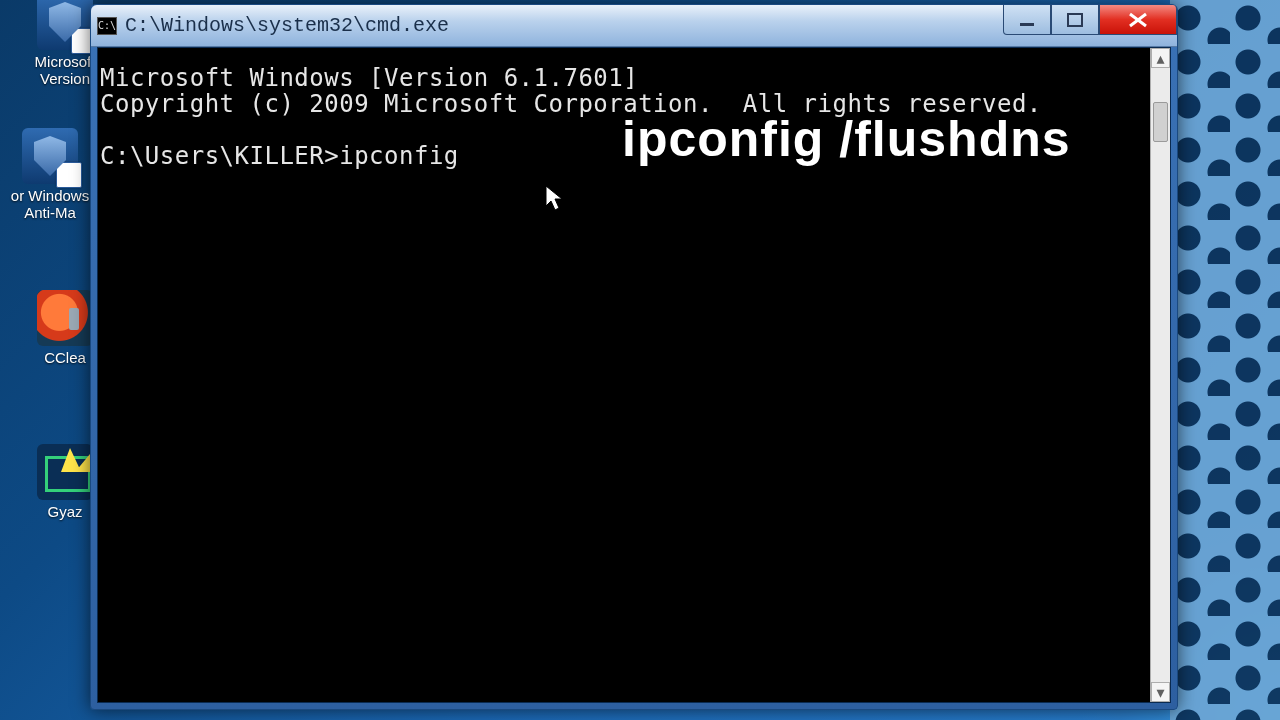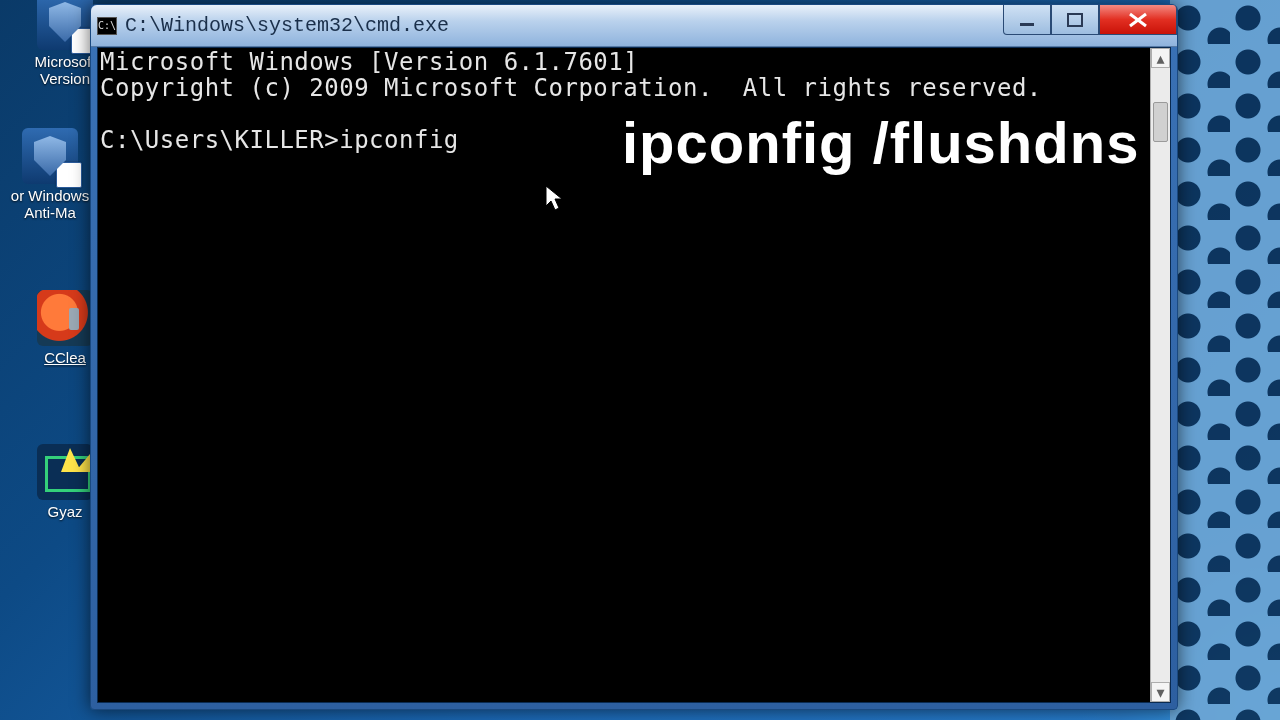--- a/index.html
+++ b/index.html
@@ -73,36 +73,36 @@
   .client {
     flex:1; margin:0 6px 6px 6px; background:#000;
     border:1px solid #0a2a50; position:relative;
     display:flex;
   }
   .terminal {
     flex:1; color:#e6e6e6;
     font-family: "Lucida Console","Consolas",monospace;
     font-size: 24px; line-height: 1.08;
     letter-spacing: 0.5px;
-    padding: 2px 2px;
+    padding: 18px 2px;
     white-space: pre;
     position:relative;
   }
   .scrollbar {
     width:20px; background:#ebebeb; border-left:1px solid #adadad;
     display:flex; flex-direction:column; justify-content:space-between;
   }
   .sb-btn{height:20px;display:flex;align-items:center;justify-content:center;color:#606060;background:#f4f4f4;border:1px solid #adadad;}
   .sb-track{flex:1;position:relative;}
   .sb-thumb{position:absolute;left:2px;right:2px;top:34px;height:40px;background:#d0d0d0;border:1px solid #9a9a9a;border-radius:2px;}
 
   .overlay-text{
     position:absolute; left:524px; top: 64px;
     color:#fff; font-family: Arial, sans-serif; font-weight:700;
-    font-size:58px; letter-spacing:1px;
+    font-size:50px; letter-spacing:1px;
   }
 
   .cursor-arrow{
     position:absolute; left:298px; top:112px;
     width:0;height:0;
   }
   .cursor-arrow svg{position:absolute;filter:drop-shadow(0 0 1px #000);}
 </style>
 </head>
 <body>
@@ -118,21 +118,21 @@
       <span class="lbl">Microsoft</span>
       <span class="lbl">Version</span>
     </div>
     <div class="dicon" style="left:0px;top:128px;width:100px">
       <div class="ibox ic-shield">
           <div class="doc-badge"></div>
         </div>
       <span class="lbl">or Windows</span>
       <span class="lbl">Anti-Ma</span>
     </div>
-    <div class="dicon" style="left:20px;top:290px;text-decoration:underline;">
+    <div class="dicon" style="left:20px;top:290px;">
       <div class="ibox ic-ccleaner"></div>
       <span class="lbl">CClea</span>
     </div>
     <div class="dicon" style="left:20px;top:444px;">
       <div class="ibox ic-gyazo"></div>
       <span class="lbl">Gyaz</span>
     </div>
   </div>
 
   <div class="window">

